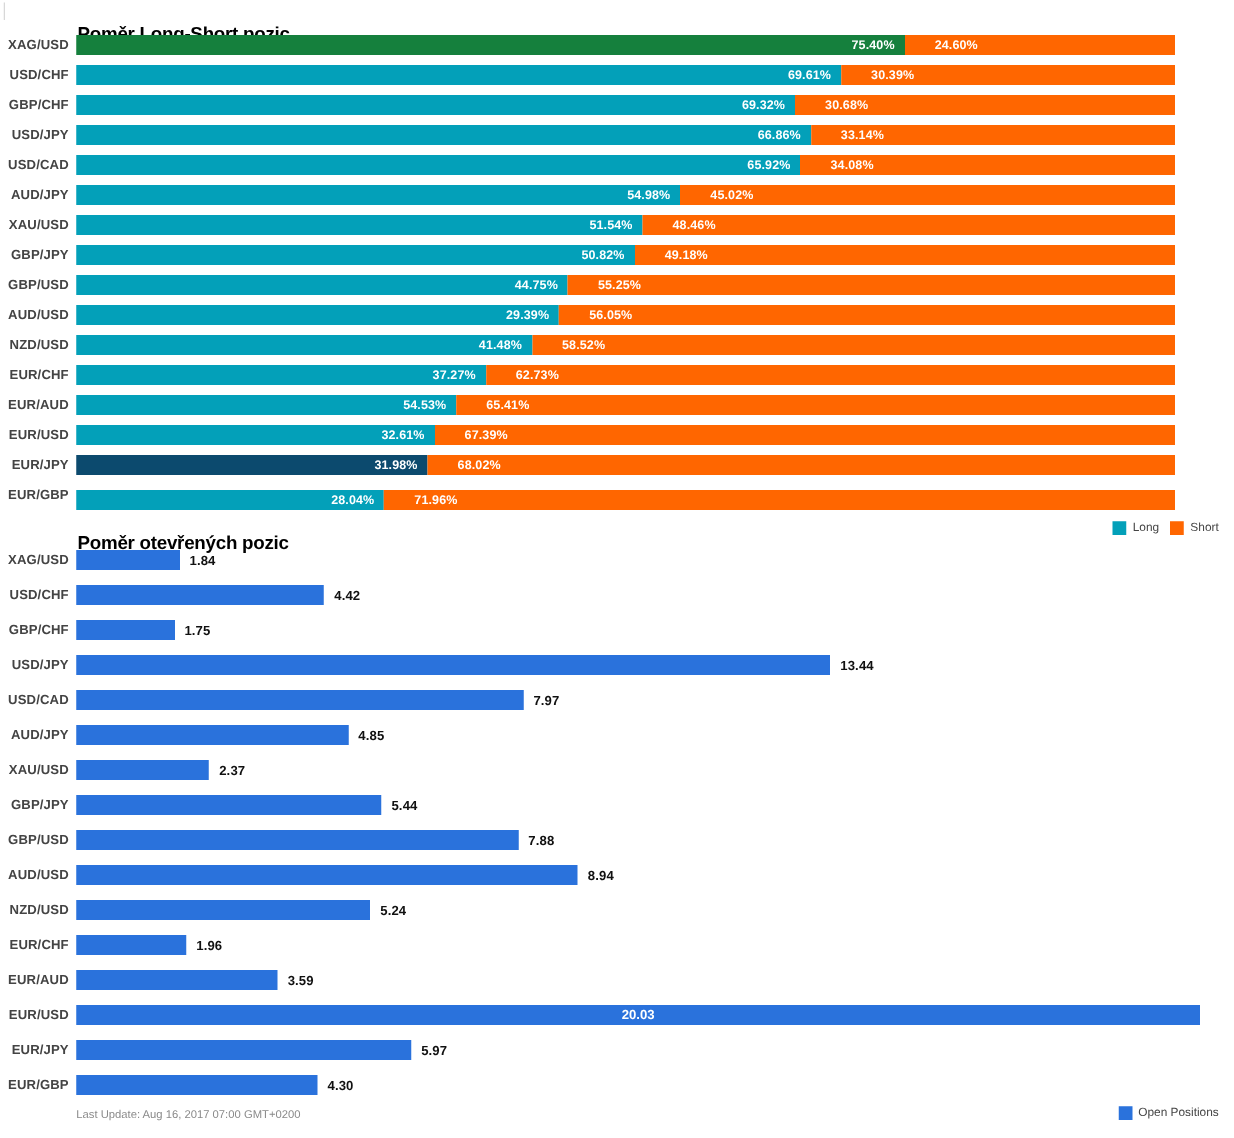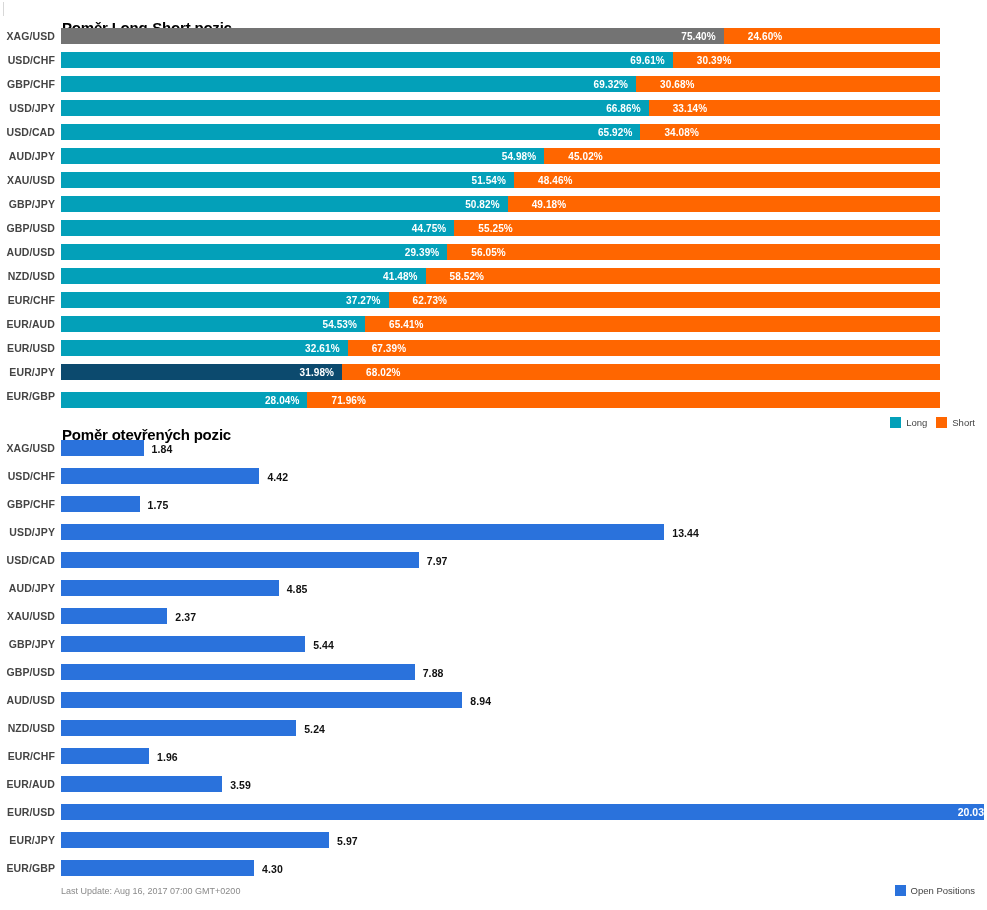--- a/index.html
+++ b/index.html
@@ -107,22 +107,21 @@
 
   
   .bar-single {
     position: absolute;
     left: 61px;
     background: #2a72dc;
   }
   .bar-single.inside-label {
     display: flex;
     align-items: center;
-    justify-content: flex-end;
-    padding-left: 24px;
+    justify-content: center;
   }
   .bar-outer-value {
     position: absolute;
     font-size: 10.5px;
     font-weight: bold;
     color: #111111;
     white-space: nowrap;
     letter-spacing: 0.1px;
   }
   .bar-inner-value {
@@ -174,21 +173,21 @@
 
 <div class="page">
 
   <section class="chart-block" id="chart-long-short">
     <div class="frame-tick"></div>
     <h2 class="chart-title">Poměr Long-Short pozic</h2>
     <div class="rows" id="long-short-rows" style="top: 28px;">
         <div class="row" style="height: 24px;">
           <div class="row-label" style="top: 2px;">XAG/USD</div>
           <div class="bar-track" style="height: 16px; top: 0px;">
-            <div class="seg long" style="width: 662.766px; background: #737373;">
+            <div class="seg long" style="width: 662.766px; background: #15803d;">
               <span class="seg-value">75.40%</span>
             </div>
             <div class="seg short" style="width: 216.234px; background: rgb(255, 102, 0);">
               <span class="seg-value">24.60%</span>
             </div>
           </div>
         </div>
         <div class="row" style="height: 24px;">
           <div class="row-label" style="top: 2px;">USD/CHF</div>
           <div class="bar-track" style="height: 16px; top: 0px;">

